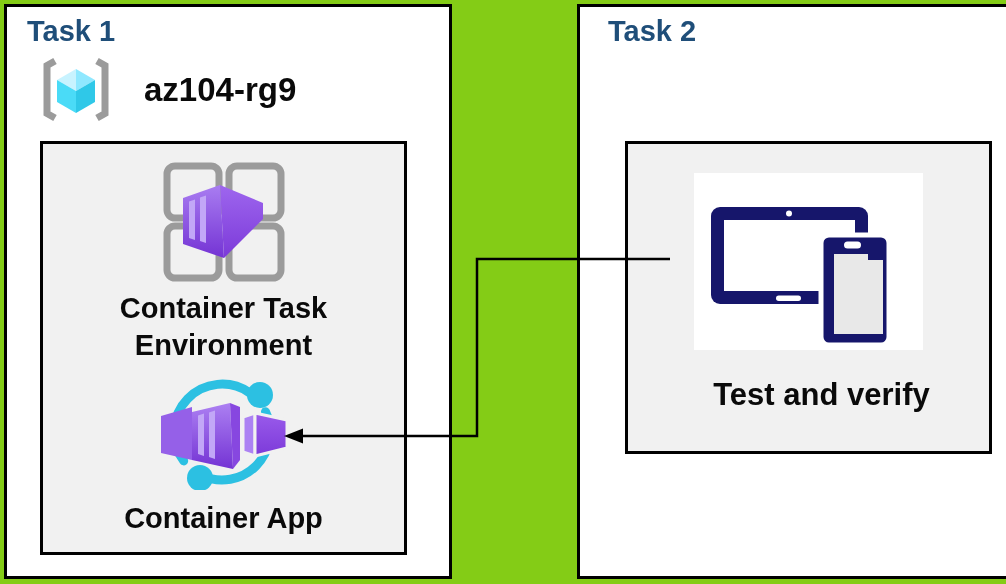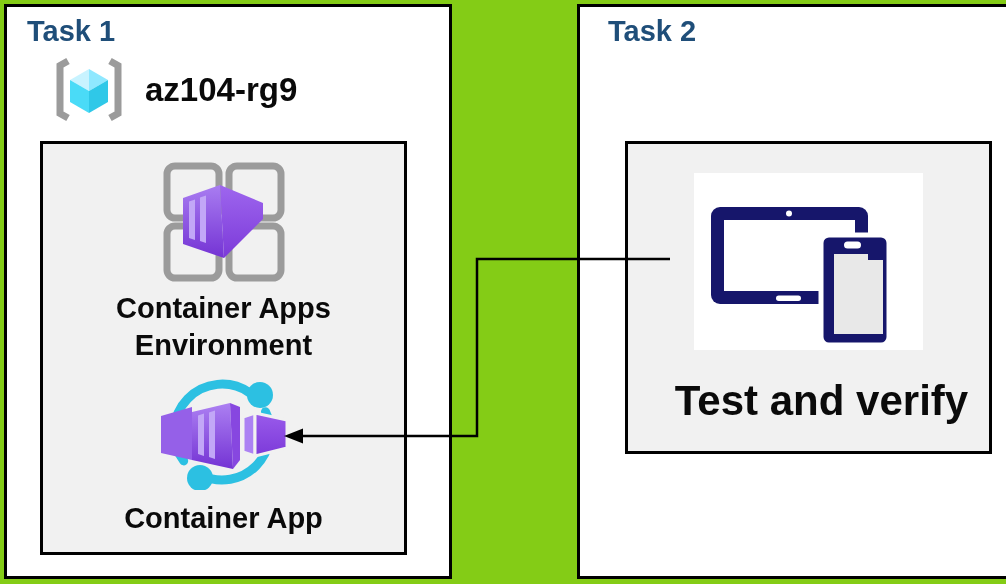--- a/index.html
+++ b/index.html
@@ -22,33 +22,33 @@
     border:3px solid var(--box-border);
   }
   .task1{left:4px;width:442px;}
   .task2{left:577px;width:445px;}
   .task-title{
     position:absolute;top:8px;margin:0;font-size:29px;font-weight:700;
     color:var(--task-title);letter-spacing:0px;
   }
   .task1 .task-title{left:20px;}
   .task2 .task-title{left:28px;}
-  .rg-row{position:absolute;left:40px;top:48px;display:flex;align-items:center;gap:14px;}
+  .rg-row{position:absolute;left:27px;top:48px;display:flex;align-items:center;gap:26px;}
   .rg-name{font-size:33px;font-weight:700;color:var(--label-text);}
   .panel{
     position:absolute;background:var(--panel-bg);
     border:3px solid var(--box-border);box-sizing:border-box;
     display:flex;flex-direction:column;align-items:center;
   }
   .panel1{left:33px;top:134px;width:367px;height:414px;}
   .panel2{left:45px;top:134px;width:367px;height:313px;}
   .icon-label{font-weight:700;color:var(--label-text);text-align:center;margin:0;}
   .env-label{font-size:29px;line-height:37px;margin-top:7px;}
   .app-label{font-size:29px;margin-top:12px;text-align:center;}
-  .test-label{font-size:42px;margin-top:27px;margin-left:26px;}
+  .test-label{font-size:31px;margin-top:27px;margin-left:26px;}
   .env-icon{margin-top:17px;}
   .app-icon{margin-top:8px;}
   .device-card{
     margin-top:29px;width:229px;height:177px;background:#ffffff;
     display:flex;align-items:center;justify-content:center;
   }
   .connector{position:absolute;left:0;top:0;pointer-events:none;}
 </style>
 </head>
 <body>
@@ -89,21 +89,21 @@
           <rect x="5" y="65" width="52" height="52" rx="8"></rect>
           <rect x="67" y="65" width="52" height="52" rx="8"></rect>
         </g>
         <polygon points="21,37 58,24 62,97 21,83" fill="url(#gpFront)"></polygon>
         <polygon points="27,40.5 33,38.5 33,79 27,77" fill="#C2A7F7"></polygon>
         <polygon points="38,36.5 44,34.5 44,82 38,80" fill="#C2A7F7"></polygon>
         <polygon points="58,24 101,42 101,58 62,97" fill="url(#gpRight)"></polygon>
       </svg>
 
       <p class="icon-label env-label">
-        <span>Container Apps</span><br>
+        <span>Container Task</span><br>
         <span>Environment</span>
       </p>
 
       <svg class="app-icon" width="135" height="118" viewBox="0 0 135 118" aria-hidden="true">
         <defs>
           <linearGradient id="gaFront" x1="0" y1="0" x2="0" y2="1">
             <stop offset="0" stop-color="#AC80F2"></stop>
               <stop offset="1" stop-color="#7433D4"></stop>
           </linearGradient>
           <linearGradient id="gaRight" x1="0" y1="0" x2="0" y2="1">

